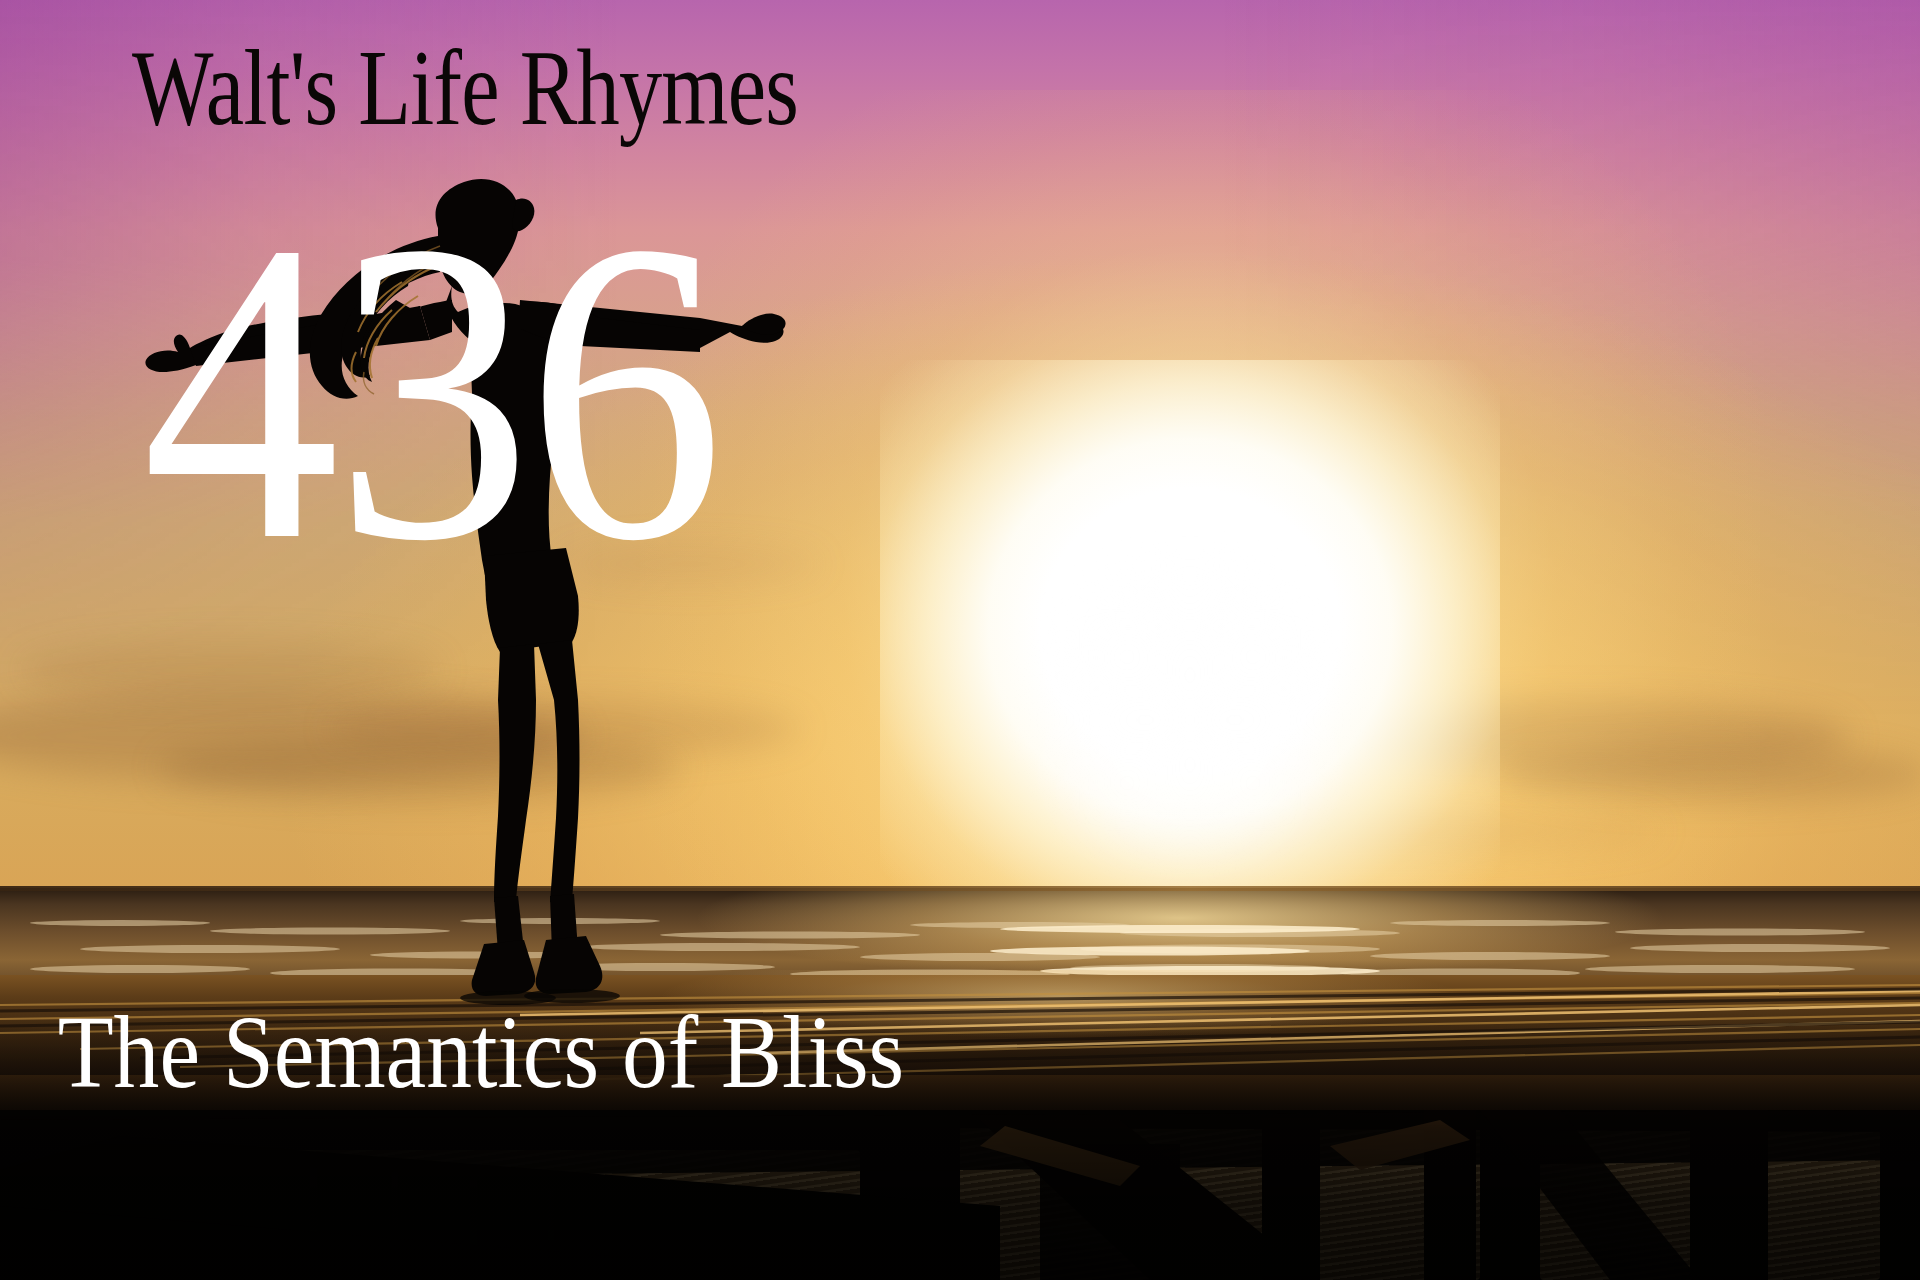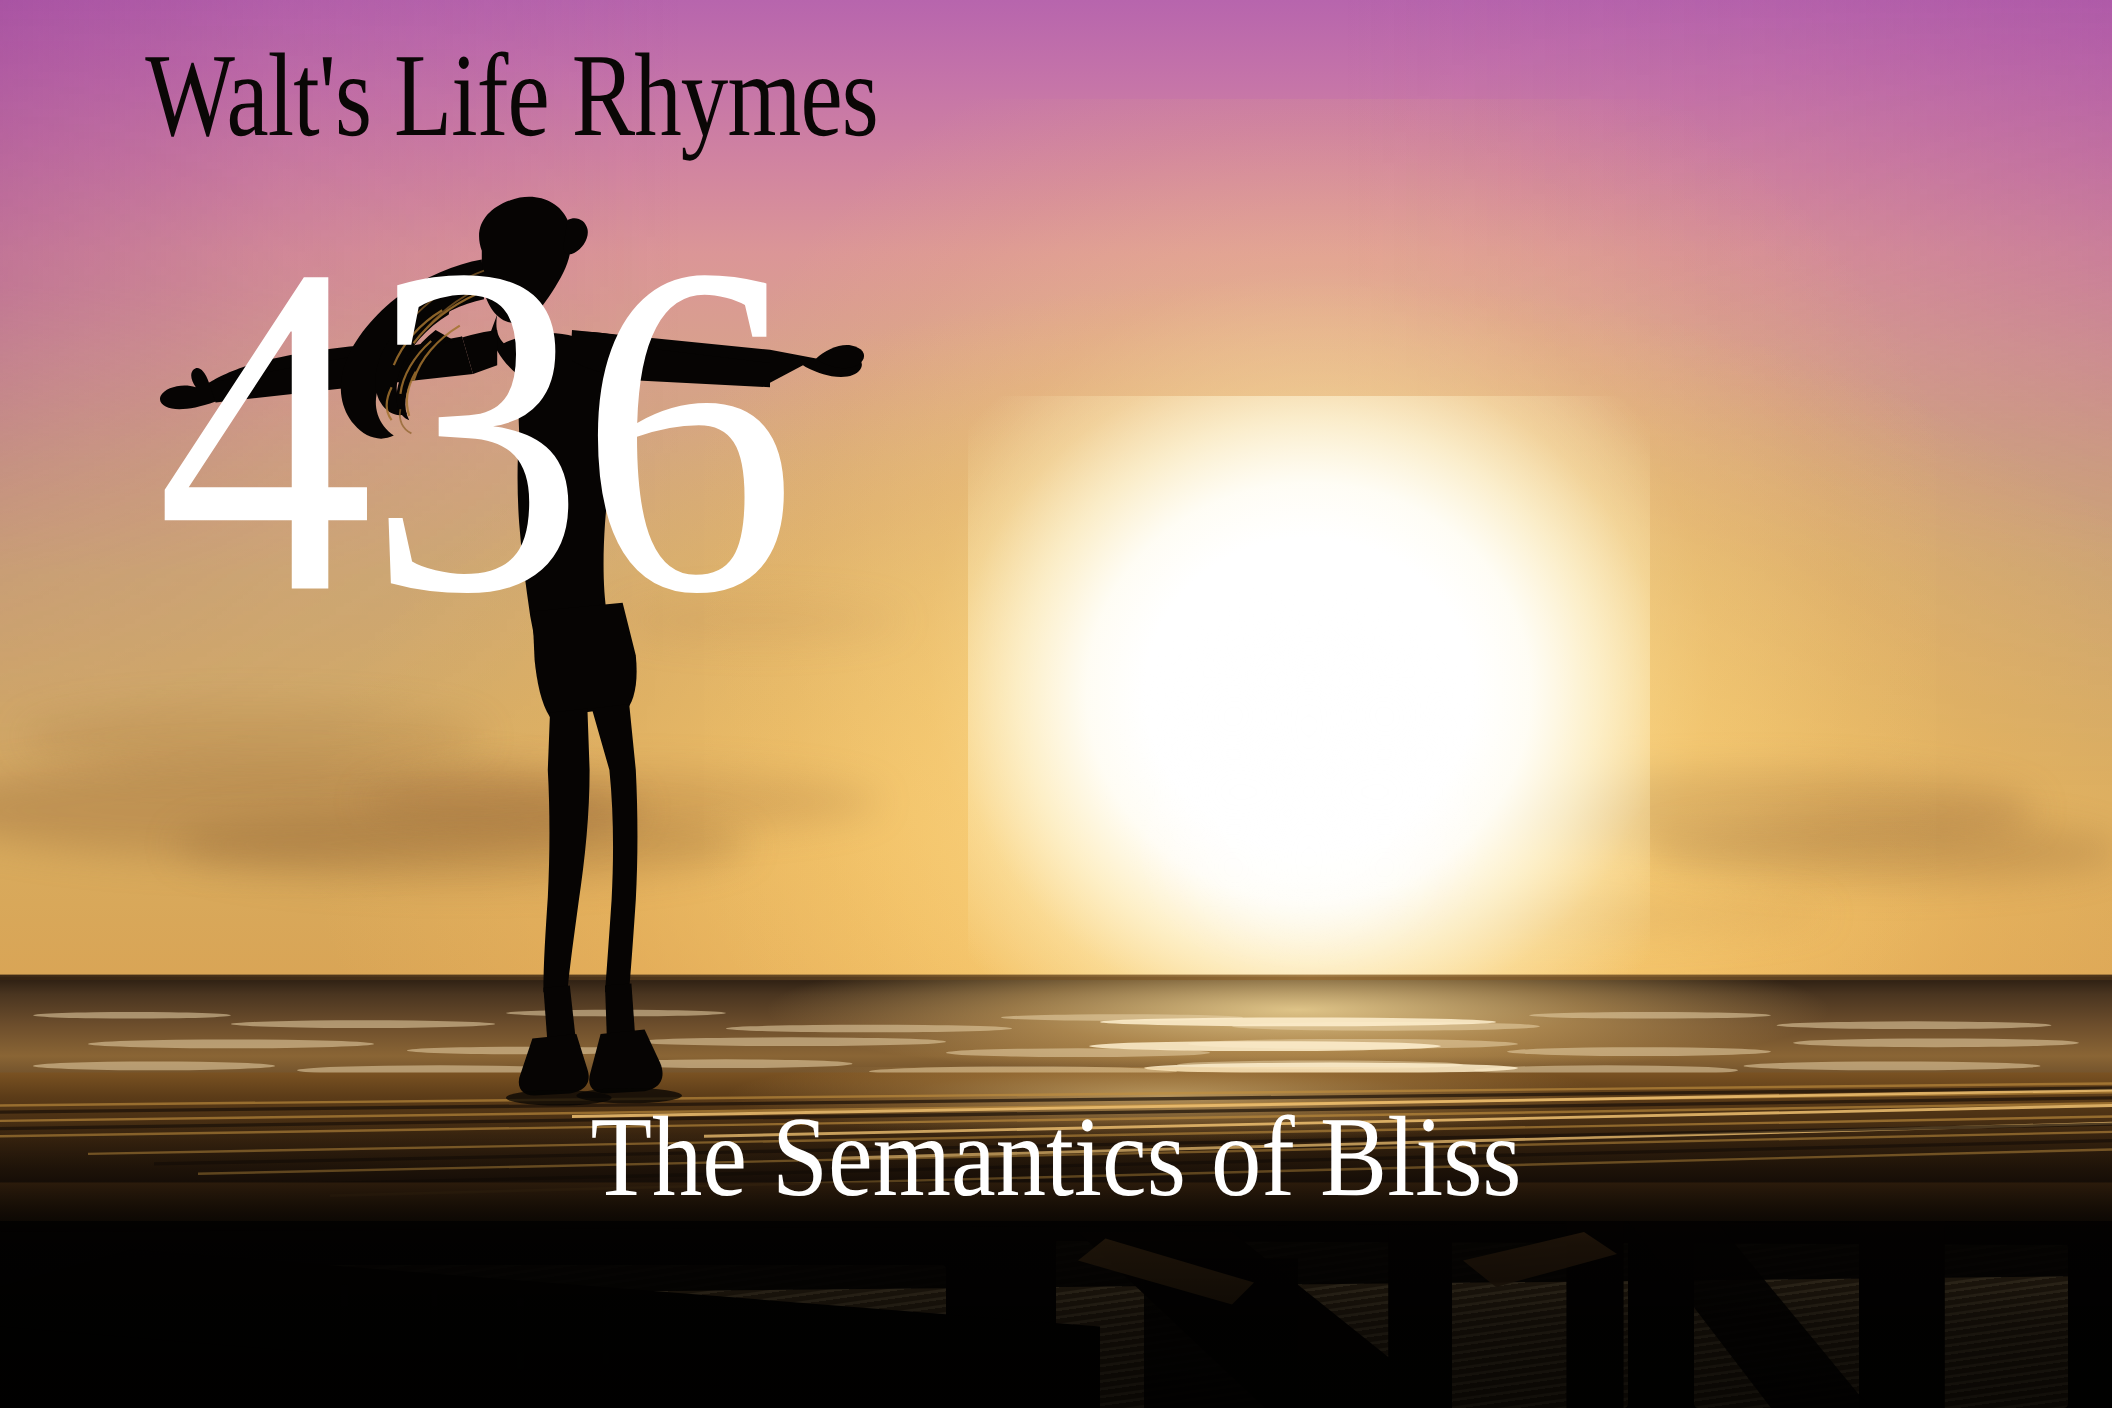--- a/index.html
+++ b/index.html
@@ -154,21 +154,20 @@
     font-size:430px;
     line-height:1;
     color:#ffffff;
     letter-spacing:-6px;
     transform:scaleX(.92);
     transform-origin:left top;
     white-space:nowrap;
   }
   .poem-title{
     position:absolute;left:0;top:1000px;width:1920px;
-    text-align:center;
     font-family:"Liberation Serif", serif;
     font-size:104px;
     line-height:1;
     color:#ffffff;
     letter-spacing:0px;
     white-space:nowrap;
   }
   .poem-title span{display:inline-block;transform:scaleX(.88);transform-origin:center;}
 </style>
 </head>

